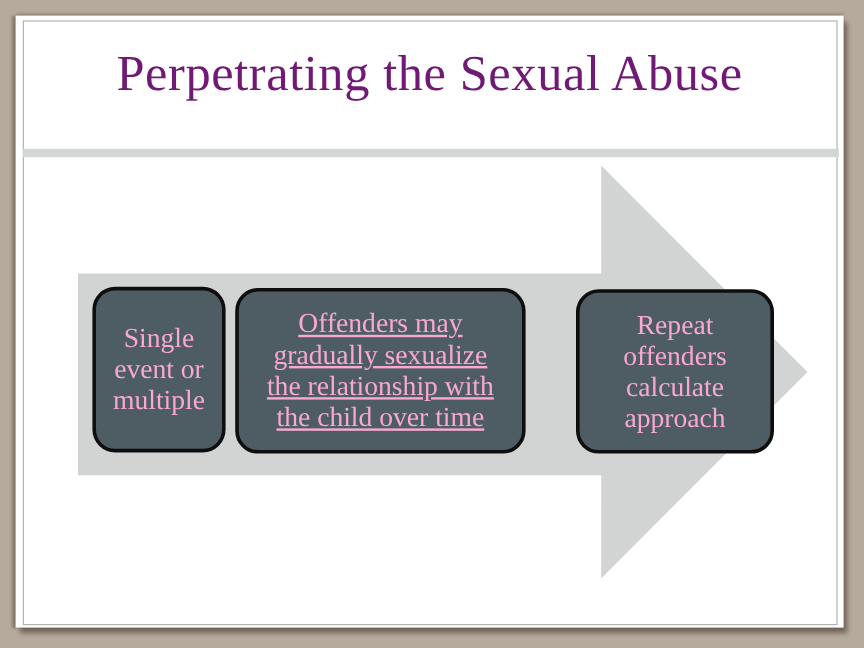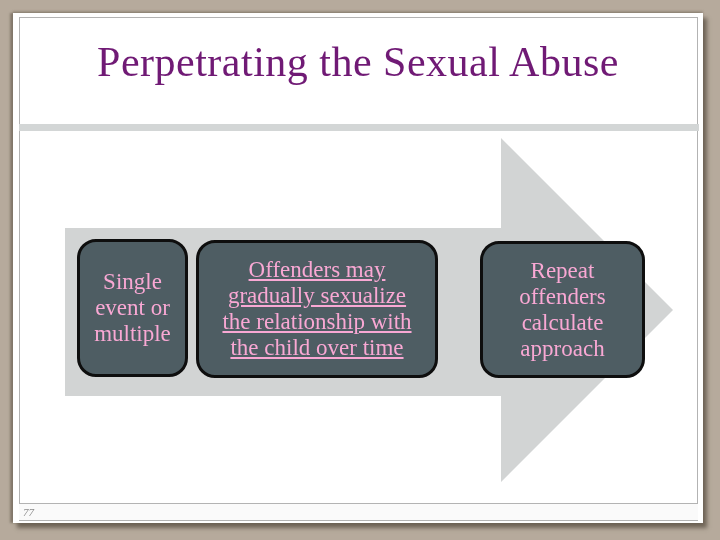--- a/index.html
+++ b/index.html
@@ -94,17 +94,14 @@
 the child over time</span>
   </div>
 
   <div class="step step-3">
     <span class="step-text">Repeat
 offenders
 calculate
 approach</span>
   </div>
 
-  <div class="footer-band">
-    <span class="page-number">77</span>
-  </div>
 
 </div>
 
 </body></html>

